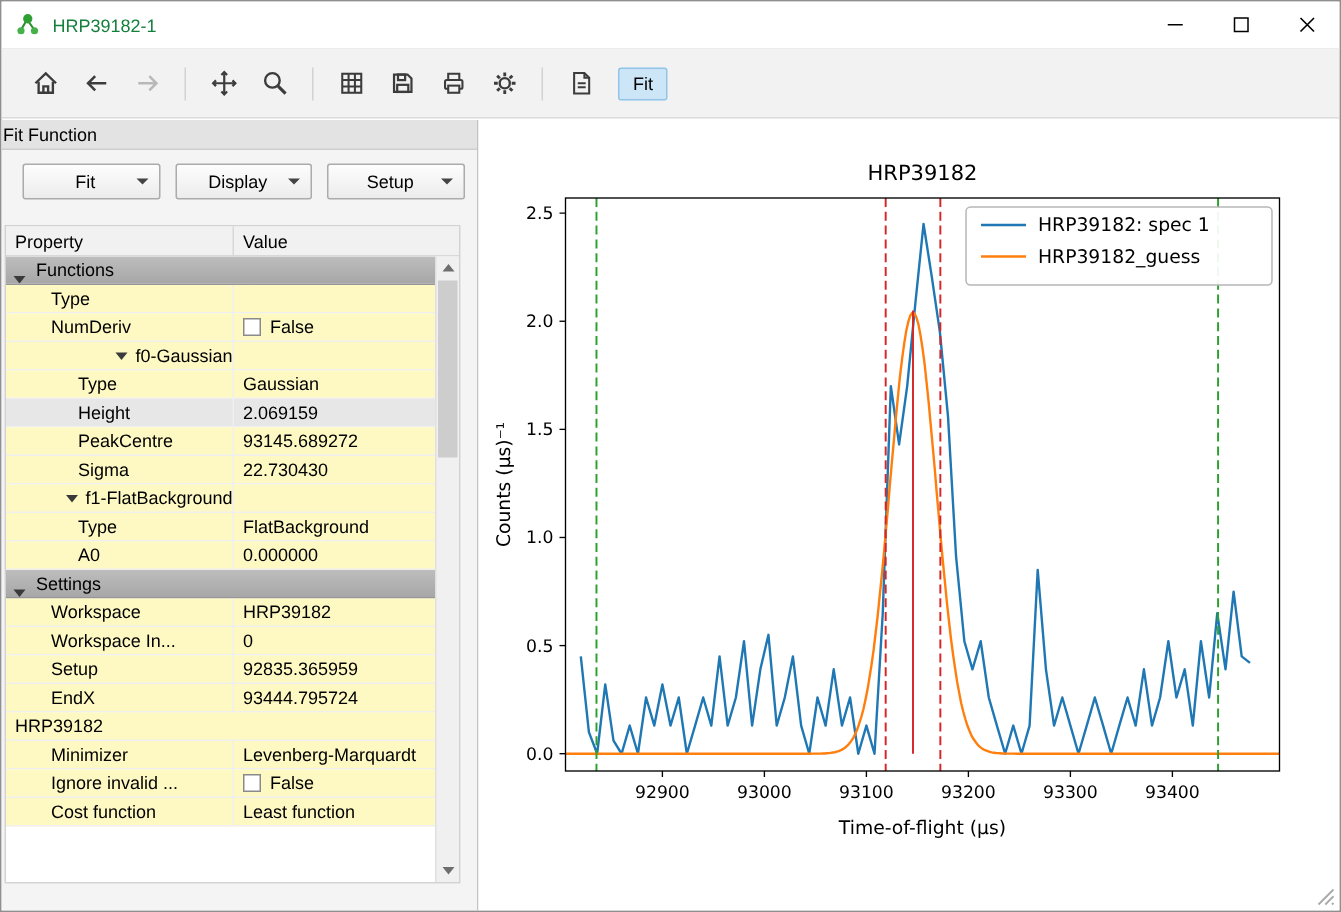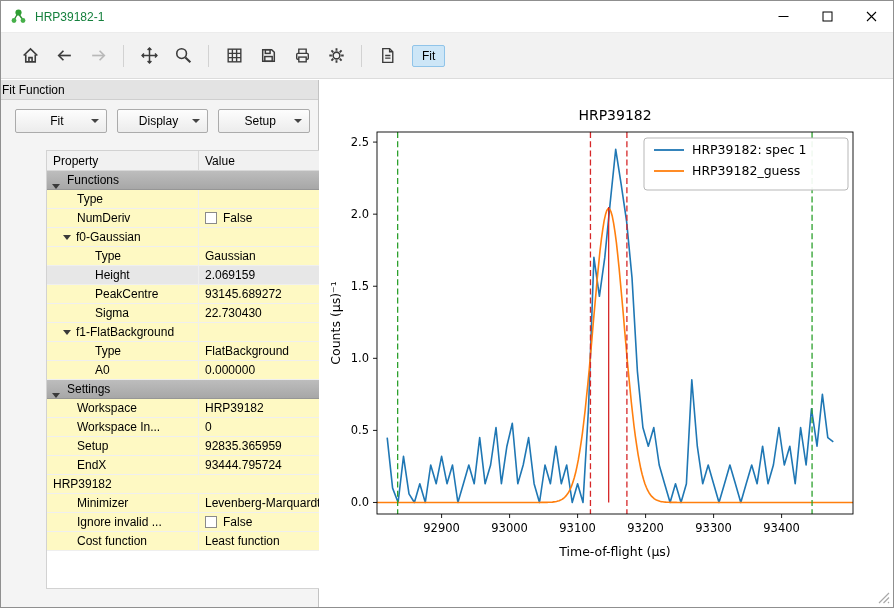--- a/index.html
+++ b/index.html
@@ -30,34 +30,34 @@
   .panel-header{height:20px;background:#e3e3e3;border-bottom:1px solid #cfcfcf;line-height:20px;padding-left:1px;font-size:12px;}
   .btn-row{display:flex;gap:10px;padding:9px 8px 0 14px;}
   .qt-btn{
     width:92px;height:24px;background:linear-gradient(#fdfdfd,#ececec);
     border:1px solid #ababab;border-radius:2px;display:flex;align-items:center;
     font-size:12px;padding:0 7px;color:#000;font-family:"Liberation Sans",sans-serif;
   }
   .qt-btn .lbl{flex:1;text-align:center;}
   .dd-arrow{width:0;height:0;border-left:4px solid transparent;border-right:4px solid transparent;border-top:4px solid #444;}
   
-  .prop-table{position:absolute;top:70px;left:2px;width:304px;bottom:18px;background:#fff;border:1px solid #d2d2d2;margin-left:43px;}
+  .prop-table{position:absolute;top:70px;left:2px;width:304px;bottom:18px;background:#fff;border:1px solid #d2d2d2;}
   .prop-head{display:flex;height:20px;line-height:20px;background:#f1f1f1;border-bottom:1px solid #d8d8d8;font-size:12px;}
   .prop-head .pc{width:152px;padding-left:6px;border-right:1px solid #d8d8d8;}
   .prop-head .vc{flex:1;padding-left:6px;}
   .rows-wrap{position:absolute;top:20px;left:0;right:16px;bottom:0;overflow:hidden;}
   .prow{display:flex;height:19px;line-height:18px;font-size:12px;background:#fef9c3;border-bottom:1px solid #efefef;}
   .prow .pc{width:152px;border-right:1px solid #efefef;overflow:hidden;white-space:nowrap;padding-left:6px;}
   .prow .vc{flex:1;padding-left:6px;overflow:hidden;white-space:nowrap;}
   .prow.section{background:linear-gradient(#bdbdbd,#a7a7a7);border-bottom:1px solid #969696;align-items:flex-end;padding-left:5px;}
   .prow.section .slabel{margin-left:2px;}
   .prow.sel .pc,.prow.sel .vc{background:#e7e7e7;}
   .ind1{padding-left:30px !important;}
   .ind2{padding-left:48px !important;}
-  .grp1{padding-left:16px !important;}
+  .grp1{padding-left:16px !important;text-align:right;}
   .tri{width:0;height:0;border-left:4px solid transparent;border-right:4px solid transparent;border-top:5px solid #3a3a3a;display:inline-block;margin-right:5px;vertical-align:1px;}
   .checkbox{display:inline-block;width:12px;height:12px;border:1px solid #8a8a8a;background:#fff;vertical-align:-2px;margin-right:6px;}
   
   .vscroll{position:absolute;top:20px;right:0;bottom:0;width:16px;background:#f0f0f0;border-left:1px solid #e0e0e0;}
   .vs-arrow{height:15px;display:flex;align-items:center;justify-content:center;}
   .vs-up{border-bottom:none;}
   .vs-tri-up{width:0;height:0;border-left:4px solid transparent;border-right:4px solid transparent;border-bottom:5px solid #6e6e6e;}
   .vs-tri-dn{width:0;height:0;border-left:4px solid transparent;border-right:4px solid transparent;border-top:5px solid #6e6e6e;}
   .vs-thumb{position:absolute;left:1px;right:1px;top:16px;height:118px;background:#cdcdcd;}
   .vs-down{position:absolute;bottom:0;left:0;right:0;}

